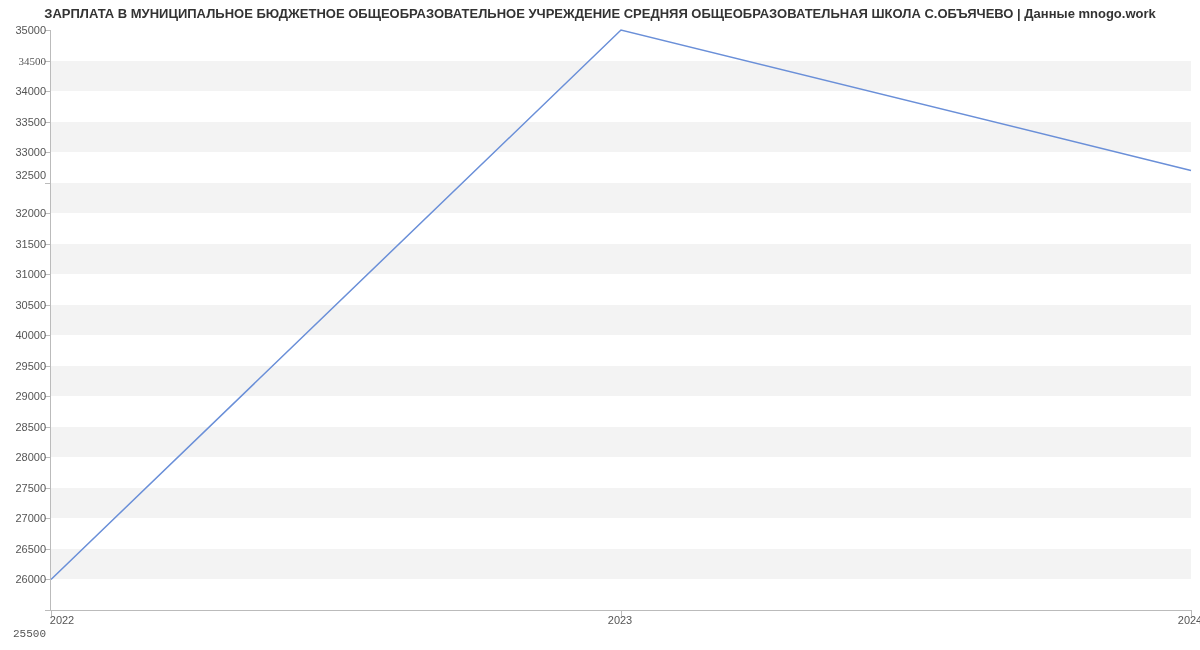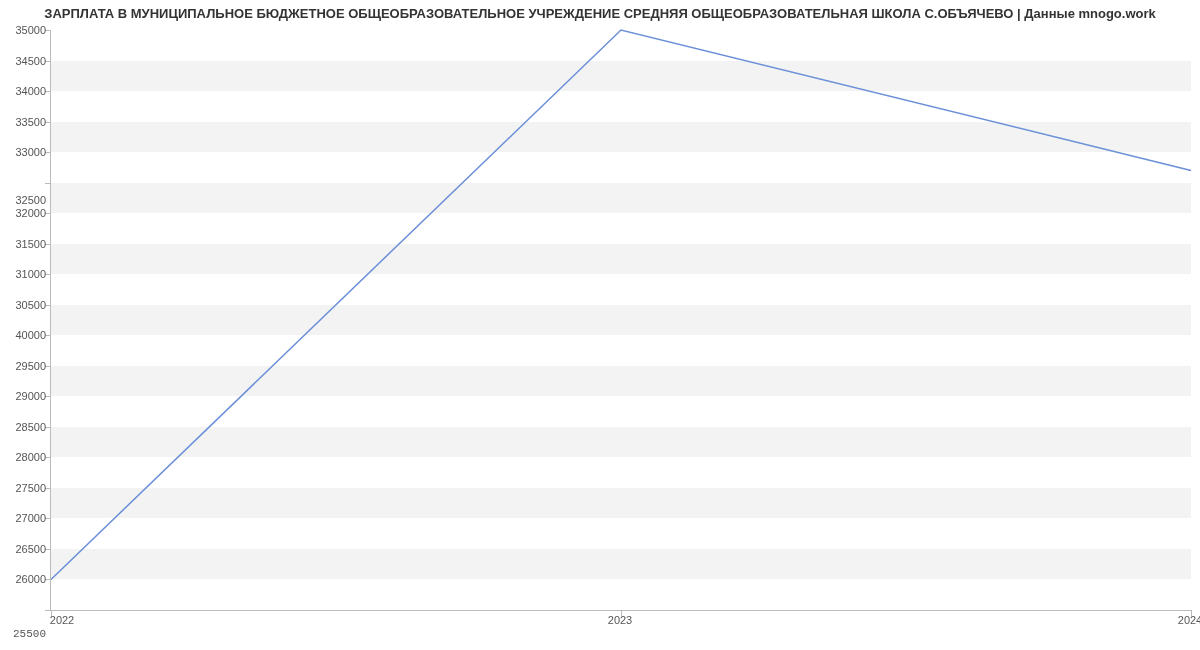--- a/index.html
+++ b/index.html
@@ -136,22 +136,22 @@
     <div class="y-label" style="top: 487.895px;">27500</div>
     <div class="y-label" style="top: 457.368px;">28000</div>
     <div class="y-label" style="top: 426.842px;">28500</div>
     <div class="y-label" style="top: 396.316px;">29000</div>
     <div class="y-label" style="top: 365.789px;">29500</div>
     <div class="y-label" style="top: 335.263px;">40000</div>
     <div class="y-label" style="top: 304.737px; text-align: center;">30500</div>
     <div class="y-label" style="top: 274.211px;">31000</div>
     <div class="y-label" style="top: 243.684px;">31500</div>
     <div class="y-label" style="top: 213.158px;">32000</div>
-    <div class="y-label" style="top: 200px; text-align: right;">32500</div>
+    <div class="y-label" style="top: 175px; text-align: right;">32500</div>
     <div class="y-label" style="top: 152.105px;">33000</div>
     <div class="y-label" style="top: 121.579px;">33500</div>
     <div class="y-label" style="top: 91.0526px;">34000</div>
-    <div class="y-label" style="top: 60.5263px;">34500</div>
+    <div class="y-label" style="top: 60.5263px; font-family: Liberation Serif, serif;">34500</div>
     <div class="y-label" style="top: 30px;">35000</div>
     <div class="x-label" style="left: 62px;">2022</div>
     <div class="x-label" style="left: 620px;">2023</div>
     <div class="x-label" style="left: 1190px;">2024</div>
   </div>
 
 </body></html>

